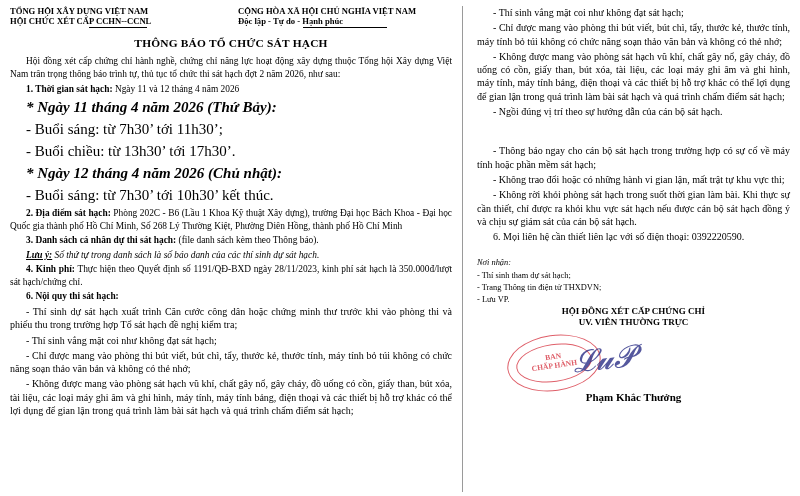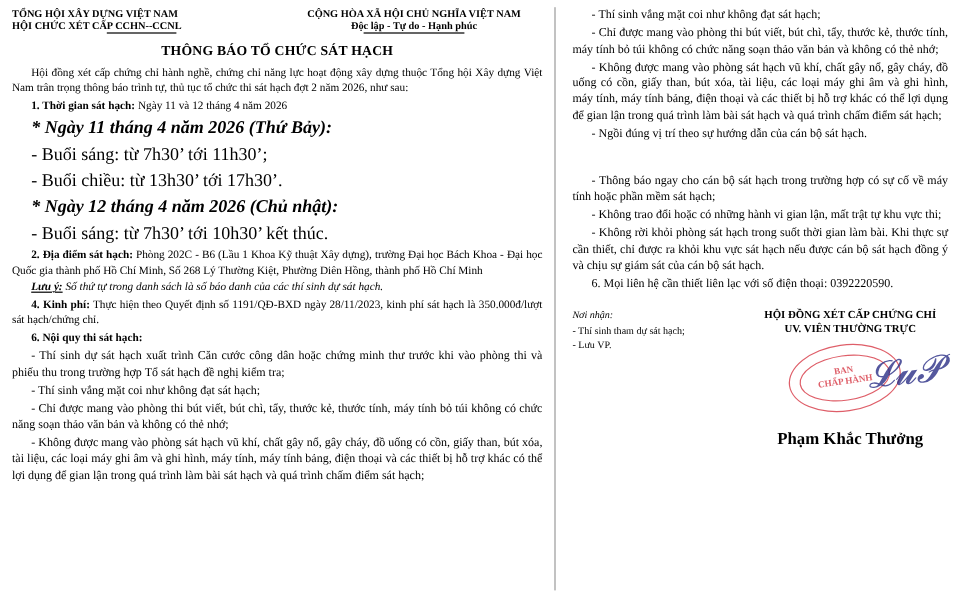--- a/index.html
+++ b/index.html
@@ -53,21 +53,21 @@
     align-items: flex-start;
     margin-bottom: 2px;
   }
   .org-block {
     width: 216px;
     text-align: left;
     line-height: 1.18;
   }
   .nation-block {
     width: 214px;
-    text-align: center;
+    text-align: left;
     line-height: 1.18;
   }
   .t-bold {
     font-weight: bold;
   }
   .f85 { font-size: 8.6px; }
   .underline-short {
     display: block;
     width: 58px;
     height: 1px;
@@ -129,21 +129,21 @@
   .note .lbl {
     font-style: italic;
     font-weight: bold;
     text-decoration: underline;
   }
   .note .txt { font-style: italic; }
 
   
   .sign-area {
     display: flex;
-    flex-direction: row;
+    flex-direction: column;
     margin-top: 14px;
   }
   .recv {
     width: 150px;
     font-size: 8.4px;
     line-height: 1.4;
   }
   .recv .hdr {
     font-style: italic;
     margin-bottom: 1px;
@@ -210,22 +210,22 @@
     top: 12px;
     color: #2b2f86;
     font-size: 30px;
     font-family: "DejaVu Serif", serif;
     font-style: italic;
     transform: rotate(-6deg);
     opacity: 0.8;
   }
   .signer .name {
     font-weight: bold;
-    font-size: 14px;
-    margin-top: 16px;
+    font-size: 11px;
+    margin-top: 0;
   }
 </style>
 </head>
 <body>
 
 <div class="page">
   <div class="columns">
 
     <div class="col-left">
 
@@ -252,20 +252,23 @@
       <p class="sub" style="font-weight:bold;font-style:italic;">* Ngày 11 tháng 4 năm 2026 (Thứ Bảy):</p>
       <p class="sub">- Buổi sáng: từ 7h30’ tới 11h30’;</p>
       <p class="sub">- Buổi chiều: từ 13h30’ tới 17h30’.</p>
       <p class="sub" style="font-weight:bold;font-style:italic;">* Ngày 12 tháng 4 năm 2026 (Chủ nhật):</p>
       <p class="sub">- Buổi sáng: từ 7h30’ tới 10h30’ kết thúc.</p>
 
       <p class="item">
         <b>2. Địa điểm sát hạch:</b><span> Phòng 202C - B6 (Lầu 1 Khoa Kỹ thuật Xây dựng), trường Đại học Bách Khoa - Đại học Quốc gia thành phố Hồ Chí Minh, Số 268 Lý Thường Kiệt, Phường Diên Hồng, thành phố Hồ Chí Minh</span>
       </p>
 
+      <p class="item">
+        <b>3. Danh sách cá nhân dự thi sát hạch:</b><span> (file danh sách kèm theo Thông báo).</span>
+      </p>
       <p class="note">
         <span class="lbl">Lưu ý:</span><span class="txt"> Số thứ tự trong danh sách là số báo danh của các thí sinh dự sát hạch.</span>
       </p>
 
       <p class="item">
         <b>4. Kinh phí:</b><span> Thực hiện theo Quyết định số 1191/QĐ-BXD ngày 28/11/2023, kinh phí sát hạch là 350.000đ/lượt sát hạch/chứng chỉ.</span>
       </p>
 
       <p class="item">
         <b>6. Nội quy thi sát hạch:</b>
@@ -286,20 +289,21 @@
       <p class="hang" style="margin-top:26px;">- Thông báo ngay cho cán bộ sát hạch trong trường hợp có sự cố về máy tính hoặc phần mềm sát hạch;</p>
       <p class="hang">- Không trao đổi hoặc có những hành vi gian lận, mất trật tự khu vực thi;</p>
       <p class="hang">- Không rời khỏi phòng sát hạch trong suốt thời gian làm bài. Khi thực sự cần thiết, chỉ được ra khỏi khu vực sát hạch nếu được cán bộ sát hạch đồng ý và chịu sự giám sát của cán bộ sát hạch.</p>
       <p class="hang">6. Mọi liên hệ cần thiết liên lạc với số điện thoại: 0392220590.</p>
 
       <div class="sign-area">
         <div class="recv">
           <div class="hdr">Nơi nhận:</div>
           <ul>
             <li>- Thí sinh tham dự sát hạch;</li>
+            <li>- Trang Thông tin điện tử THXDVN;</li>
             <li>- Lưu VP.</li>
           </ul>
         </div>
         <div class="signer">
           <div class="l1">HỘI ĐỒNG XÉT CẤP CHỨNG CHỈ</div>
           <div class="l2">UV. VIÊN THƯỜNG TRỰC</div>
           <div class="sig-space">
             <div class="stamp">
               <div class="stamp-inner"></div>
               <div class="stamp-text">

